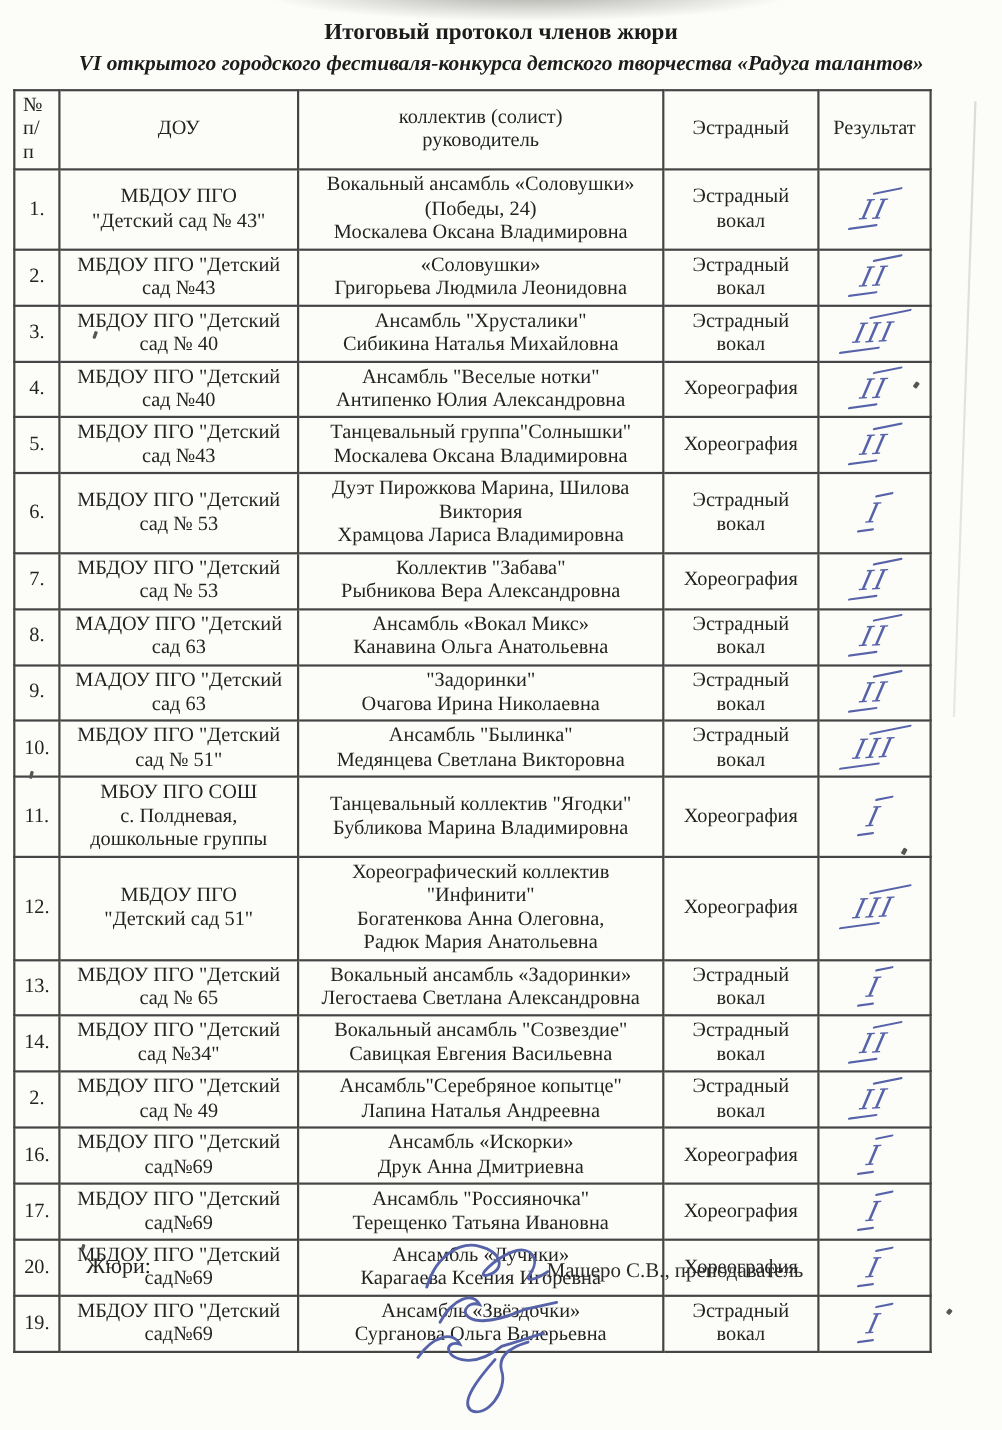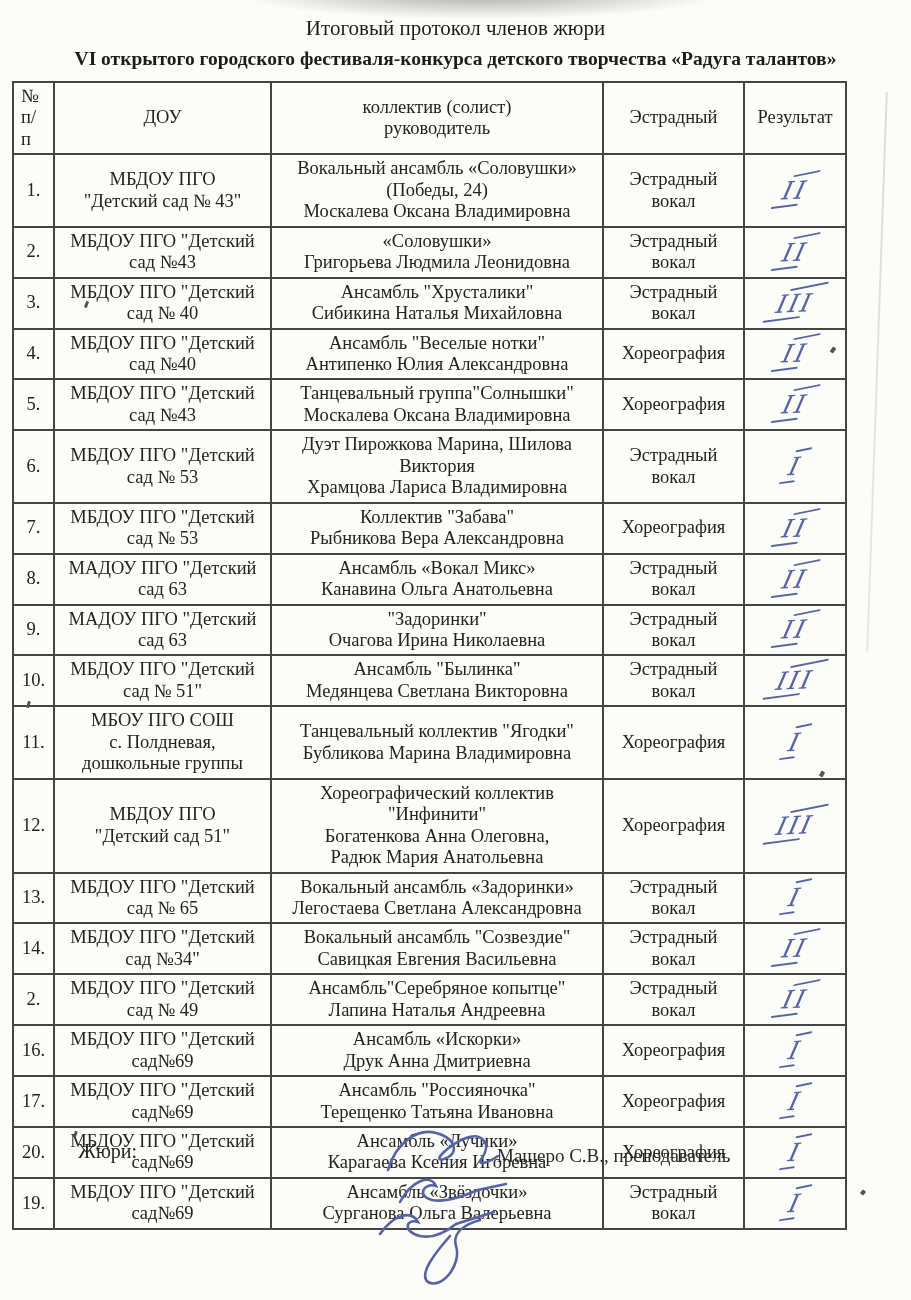--- a/index.html
+++ b/index.html
@@ -17,25 +17,25 @@
     background:radial-gradient(ellipse at 50% -40%, #a9a9a4 0%, rgba(252,252,249,0) 75%);
     pointer-events:none;
   }
   .scan-edge{
     position:absolute;top:92px;left:876px;width:2px;height:560px;
     background:linear-gradient(#d4d4cf, #e3e3de);
     transform:rotate(2deg);opacity:.8;pointer-events:none;
   }
   .title{
     margin:16px 0 0 0;text-align:center;
-    font-size:21px;font-weight:normal;color:#1c1c1c;
+    font-size:21px;font-weight:bold;color:#1c1c1c;
   }
   .subtitle{
     margin:7px 0 0 0;text-align:center;
-    font-size:19.5px;font-weight:bold;color:#1c1c1c;
+    font-size:19.5px;font-weight:bold;color:#1c1c1c;font-style:italic;
   }
   table.protocol{
     margin:11px 0 0 12px;width:833px;
     border-collapse:collapse;table-layout:fixed;
   }
   .protocol th,.protocol td{
     border:2px solid #454545;
     vertical-align:middle;text-align:center;
     padding:3px 4px;
     font-size:18.5px;font-weight:normal;line-height:1.16;

